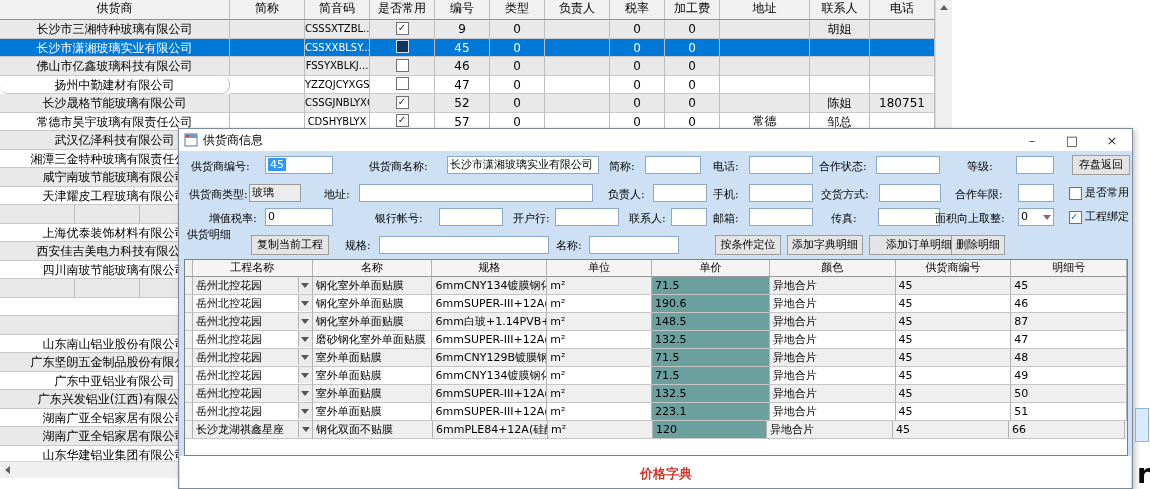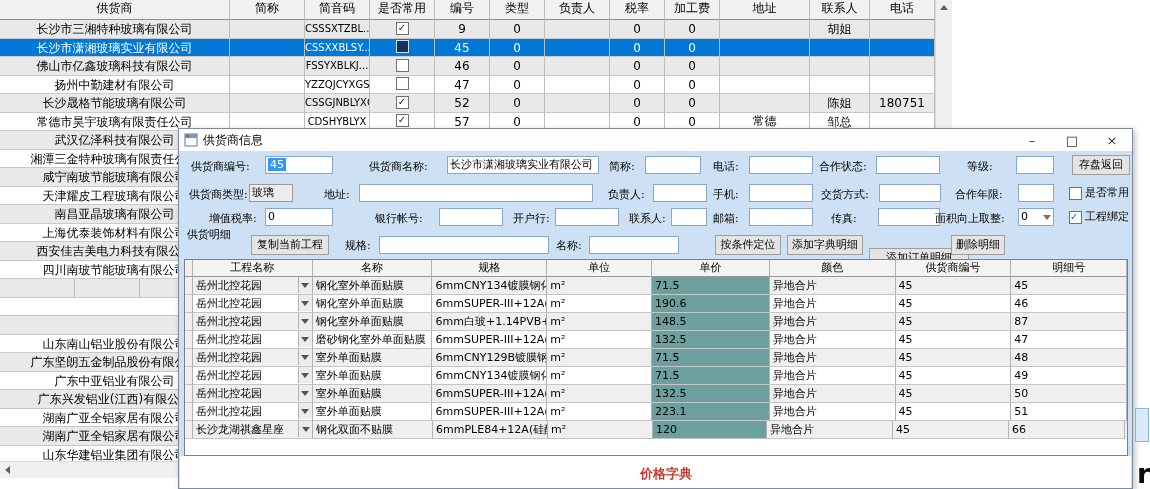--- a/index.html
+++ b/index.html
@@ -119,21 +119,21 @@
         <div class="bgt-c" style="width: 55px;">46</div>
         <div class="bgt-c" style="width: 55px;">0</div>
         <div class="bgt-c" style="width: 65px;"></div>
         <div class="bgt-c" style="width: 55px;">0</div>
         <div class="bgt-c" style="width: 55px;">0</div>
         <div class="bgt-c" style="width: 90px;"></div>
         <div class="bgt-c" style="width: 60px;"></div>
         <div class="bgt-c" style="width: 65px;"></div>
       </div>
       <div class="bgt-row ">
-        <div class="bgt-c" style="width: 230px;">扬州中勤建材有限公司</div>
+        <div class="bgt-c" style="width: 230px; border-radius: 8px;">扬州中勤建材有限公司</div>
         <div class="bgt-c" style="width: 75px;"></div>
         <div class="bgt-c code" style="width: 65px;">YZZQJCYXGS</div>
         <div class="bgt-c" style="width: 65px;"><span class="cb"></span></div>
         <div class="bgt-c" style="width: 55px;">47</div>
         <div class="bgt-c" style="width: 55px;">0</div>
         <div class="bgt-c" style="width: 65px;"></div>
         <div class="bgt-c" style="width: 55px;">0</div>
         <div class="bgt-c" style="width: 55px;">0</div>
         <div class="bgt-c" style="width: 90px;"></div>
         <div class="bgt-c" style="width: 60px;"></div>
@@ -217,21 +217,20 @@
         <div class="bgt-c" style="width: 55px;"></div>
         <div class="bgt-c" style="width: 55px;"></div>
         <div class="bgt-c" style="width: 65px;"></div>
         <div class="bgt-c" style="width: 55px;"></div>
         <div class="bgt-c" style="width: 55px;"></div>
         <div class="bgt-c" style="width: 90px;"></div>
         <div class="bgt-c" style="width: 60px;"></div>
         <div class="bgt-c" style="width: 65px;"></div>
       </div>
       <div class="bgt-row alt">
-        <div class="bgt-c" style="width: 230px;">南昌亚晶玻璃有限公司</div>
         <div class="bgt-c" style="width: 75px;"></div>
         <div class="bgt-c" style="width: 65px;"></div>
         <div class="bgt-c" style="width: 65px;"></div>
         <div class="bgt-c" style="width: 55px;"></div>
         <div class="bgt-c" style="width: 55px;"></div>
         <div class="bgt-c" style="width: 65px;"></div>
         <div class="bgt-c" style="width: 55px;"></div>
         <div class="bgt-c" style="width: 55px;"></div>
         <div class="bgt-c" style="width: 90px;"></div>
         <div class="bgt-c" style="width: 60px;"></div>
@@ -453,21 +452,21 @@
   <span class="inp" style="left:466px;top:27px;width:56px"></span>
   <span class="lbl" style="left:534px;top:29px">电话:</span>
   <span class="inp" style="left:570px;top:27px;width:64px"></span>
   <span class="lbl" style="left:640px;top:29px">合作状态:</span>
   <span class="inp" style="left:697px;top:27px;width:64px"></span>
   <span class="lbl" style="left:788px;top:29px">等级:</span>
   <span class="inp" style="left:837px;top:27px;width:38px"></span>
   <span class="btn" style="left:893px;top:26px;width:58px">存盘返回</span>
 
   <span class="lbl" style="left:10px;top:57px">供货商类型:</span>
-  <span class="inp ro" style="left:70px;top:55px;width:44px">玻璃</span>
+  <span class="inp ro" style="left:70px;top:55px;width:52px">玻璃</span>
   <span class="lbl" style="left:145px;top:57px">地址:</span>
   <span class="inp" style="left:180px;top:55px;width:234px"></span>
   <span class="lbl" style="left:429px;top:57px">负责人:</span>
   <span class="inp" style="left:474px;top:55px;width:54px"></span>
   <span class="lbl" style="left:534px;top:57px">手机:</span>
   <span class="inp" style="left:570px;top:55px;width:64px"></span>
   <span class="lbl" style="left:642px;top:57px">交货方式:</span>
   <span class="inp" style="left:700px;top:55px;width:62px"></span>
   <span class="lbl" style="left:776px;top:57px">合作年限:</span>
   <span class="inp" style="left:839px;top:55px;width:36px"></span>
@@ -496,21 +495,21 @@
   </span>
 
   <span class="lbl" style="left:8px;top:97px">供货明细</span>
   <span class="btn" style="left:72px;top:106px;width:78px">复制当前工程</span>
   <span class="lbl" style="left:166px;top:108px">规格:</span>
   <span class="inp" style="left:200px;top:107px;width:170px"></span>
   <span class="lbl" style="left:377px;top:108px">名称:</span>
   <span class="inp" style="left:410px;top:107px;width:90px"></span>
   <span class="btn" style="left:536px;top:106px;width:66px">按条件定位</span>
   <span class="btn" style="left:608px;top:106px;width:76px">添加字典明细</span>
-  <span class="btn" style="left:690px;top:119px;width:100px">添加订单明细</span>
+  <span class="btn" style="left:690px;top:106px;width:100px">添加订单明细</span>
   <span class="btn" style="left:772px;top:106px;width:54px">删除明细</span>
 
   <div class="grid" id="detail-grid">
       <div class="g-row hdr">
         <div class="g-c selcol" style="width: 8px;"></div>
         <div class="g-c" style="width: 120px;">工程名称</div>
         <div class="g-c" style="width: 120px;">名称</div>
         <div class="g-c" style="width: 115px;">规格</div>
         <div class="g-c" style="width: 105px;">单位</div>
         <div class="g-c" style="width: 118px;">单价</div>

